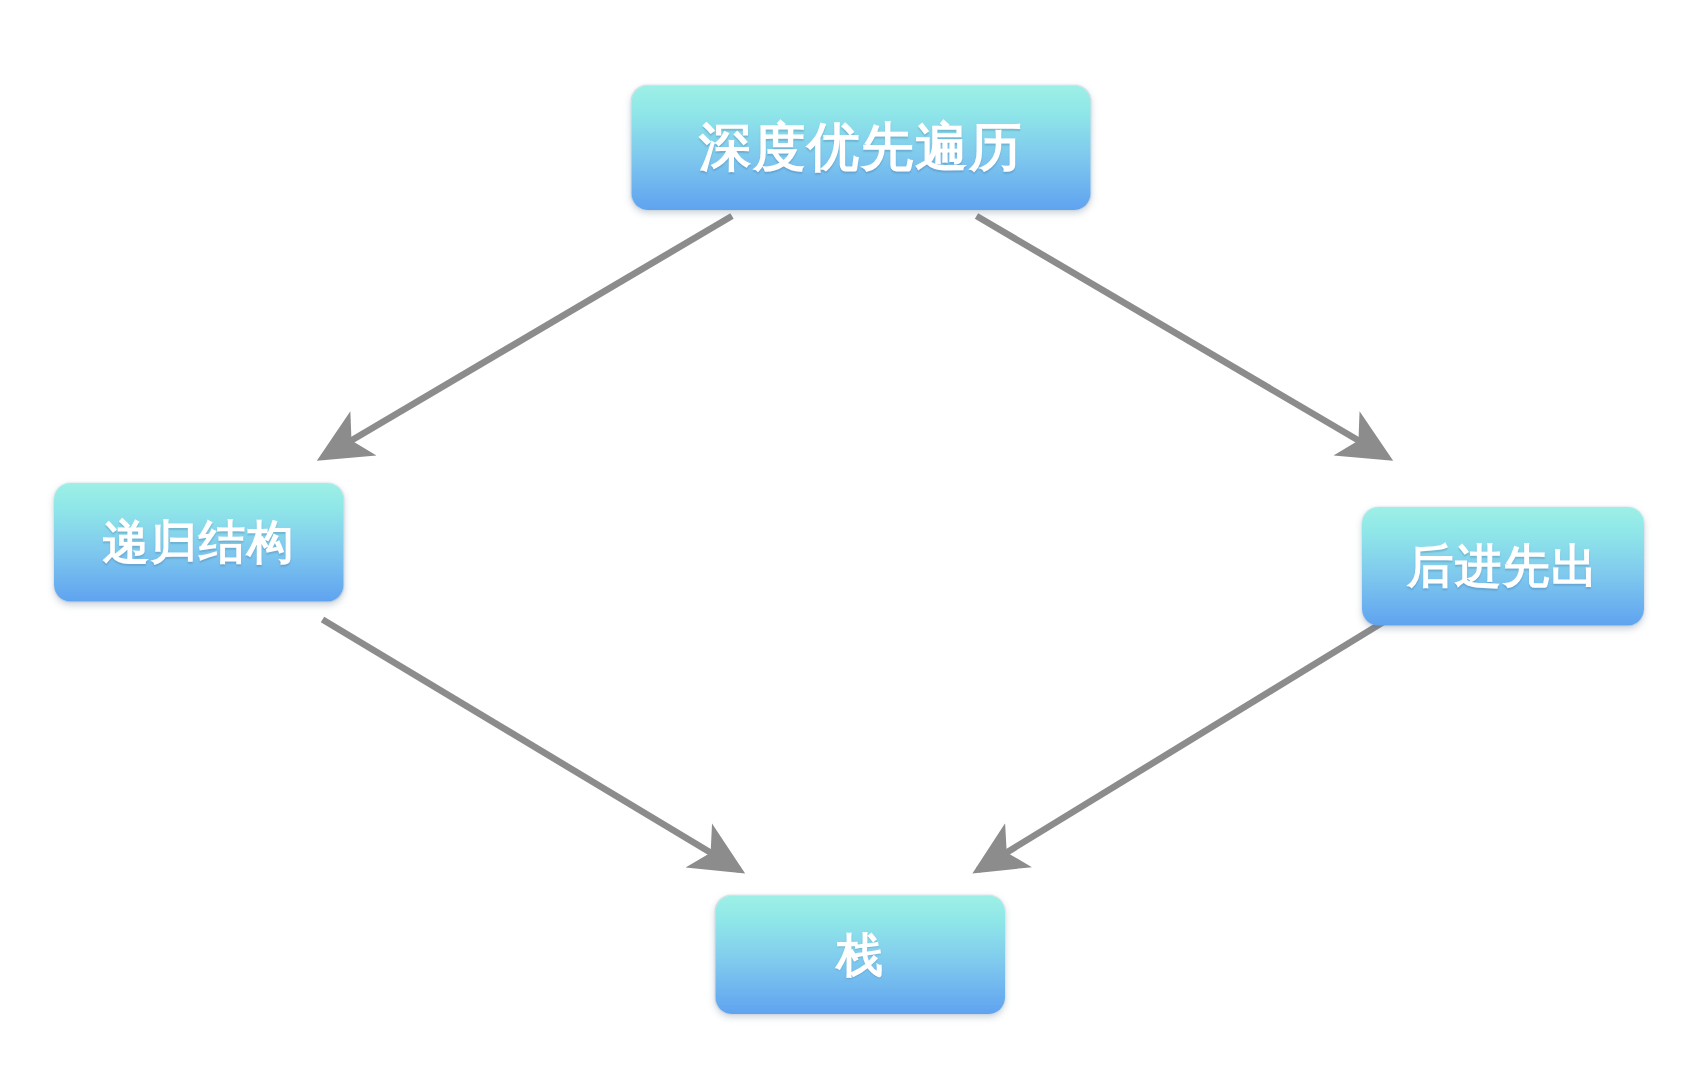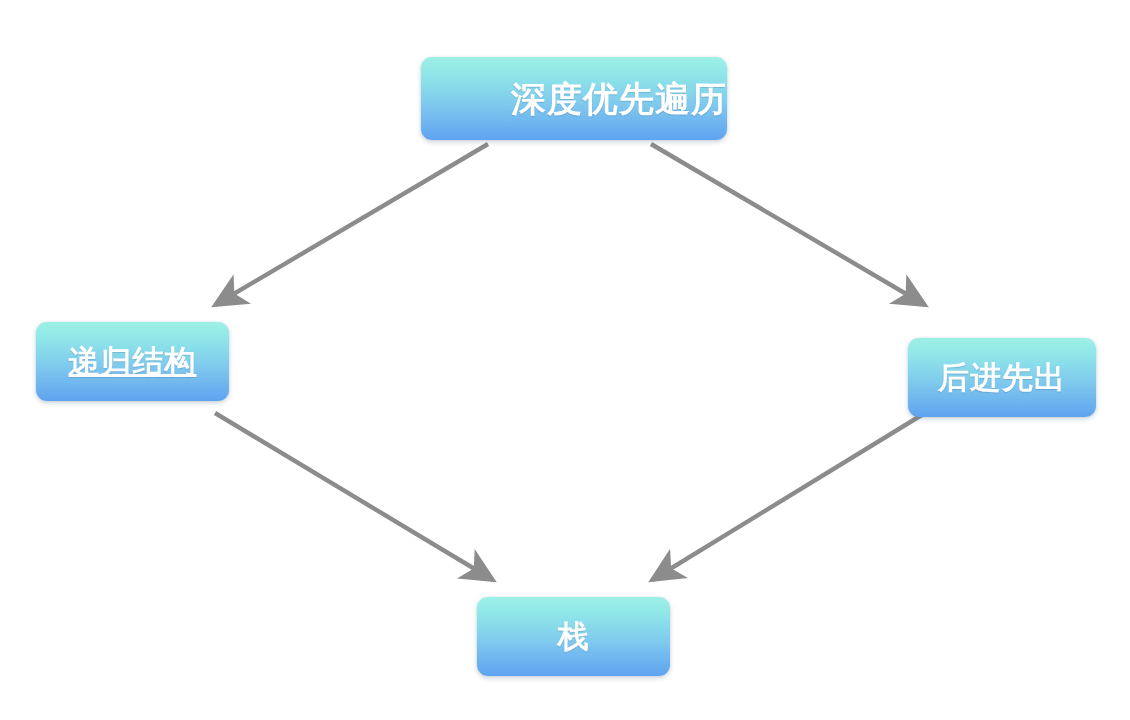--- a/index.html
+++ b/index.html
@@ -44,31 +44,30 @@
     line-height: 1;
     white-space: nowrap;
     text-shadow: 0 1px 1px rgba(70, 110, 150, 0.30);
   }
   
   #node-dfs {
     left: 421px;
     top: 57px;
     width: 306px;
     height: 83px;
-    justify-content: flex-end;
   }
   #node-dfs .node-label { font-size: 35px; }
 
   #node-recursive {
     left: 36px;
     top: 322px;
     width: 193px;
     height: 79px;
   }
-  #node-recursive .node-label { font-size: 31px; text-decoration: underline; }
+  #node-recursive .node-label { font-size: 31px; }
 
   #node-lifo {
     left: 908px;
     top: 338px;
     width: 188px;
     height: 79px;
   }
   #node-lifo .node-label { font-size: 31px; }
 
   #node-stack {

